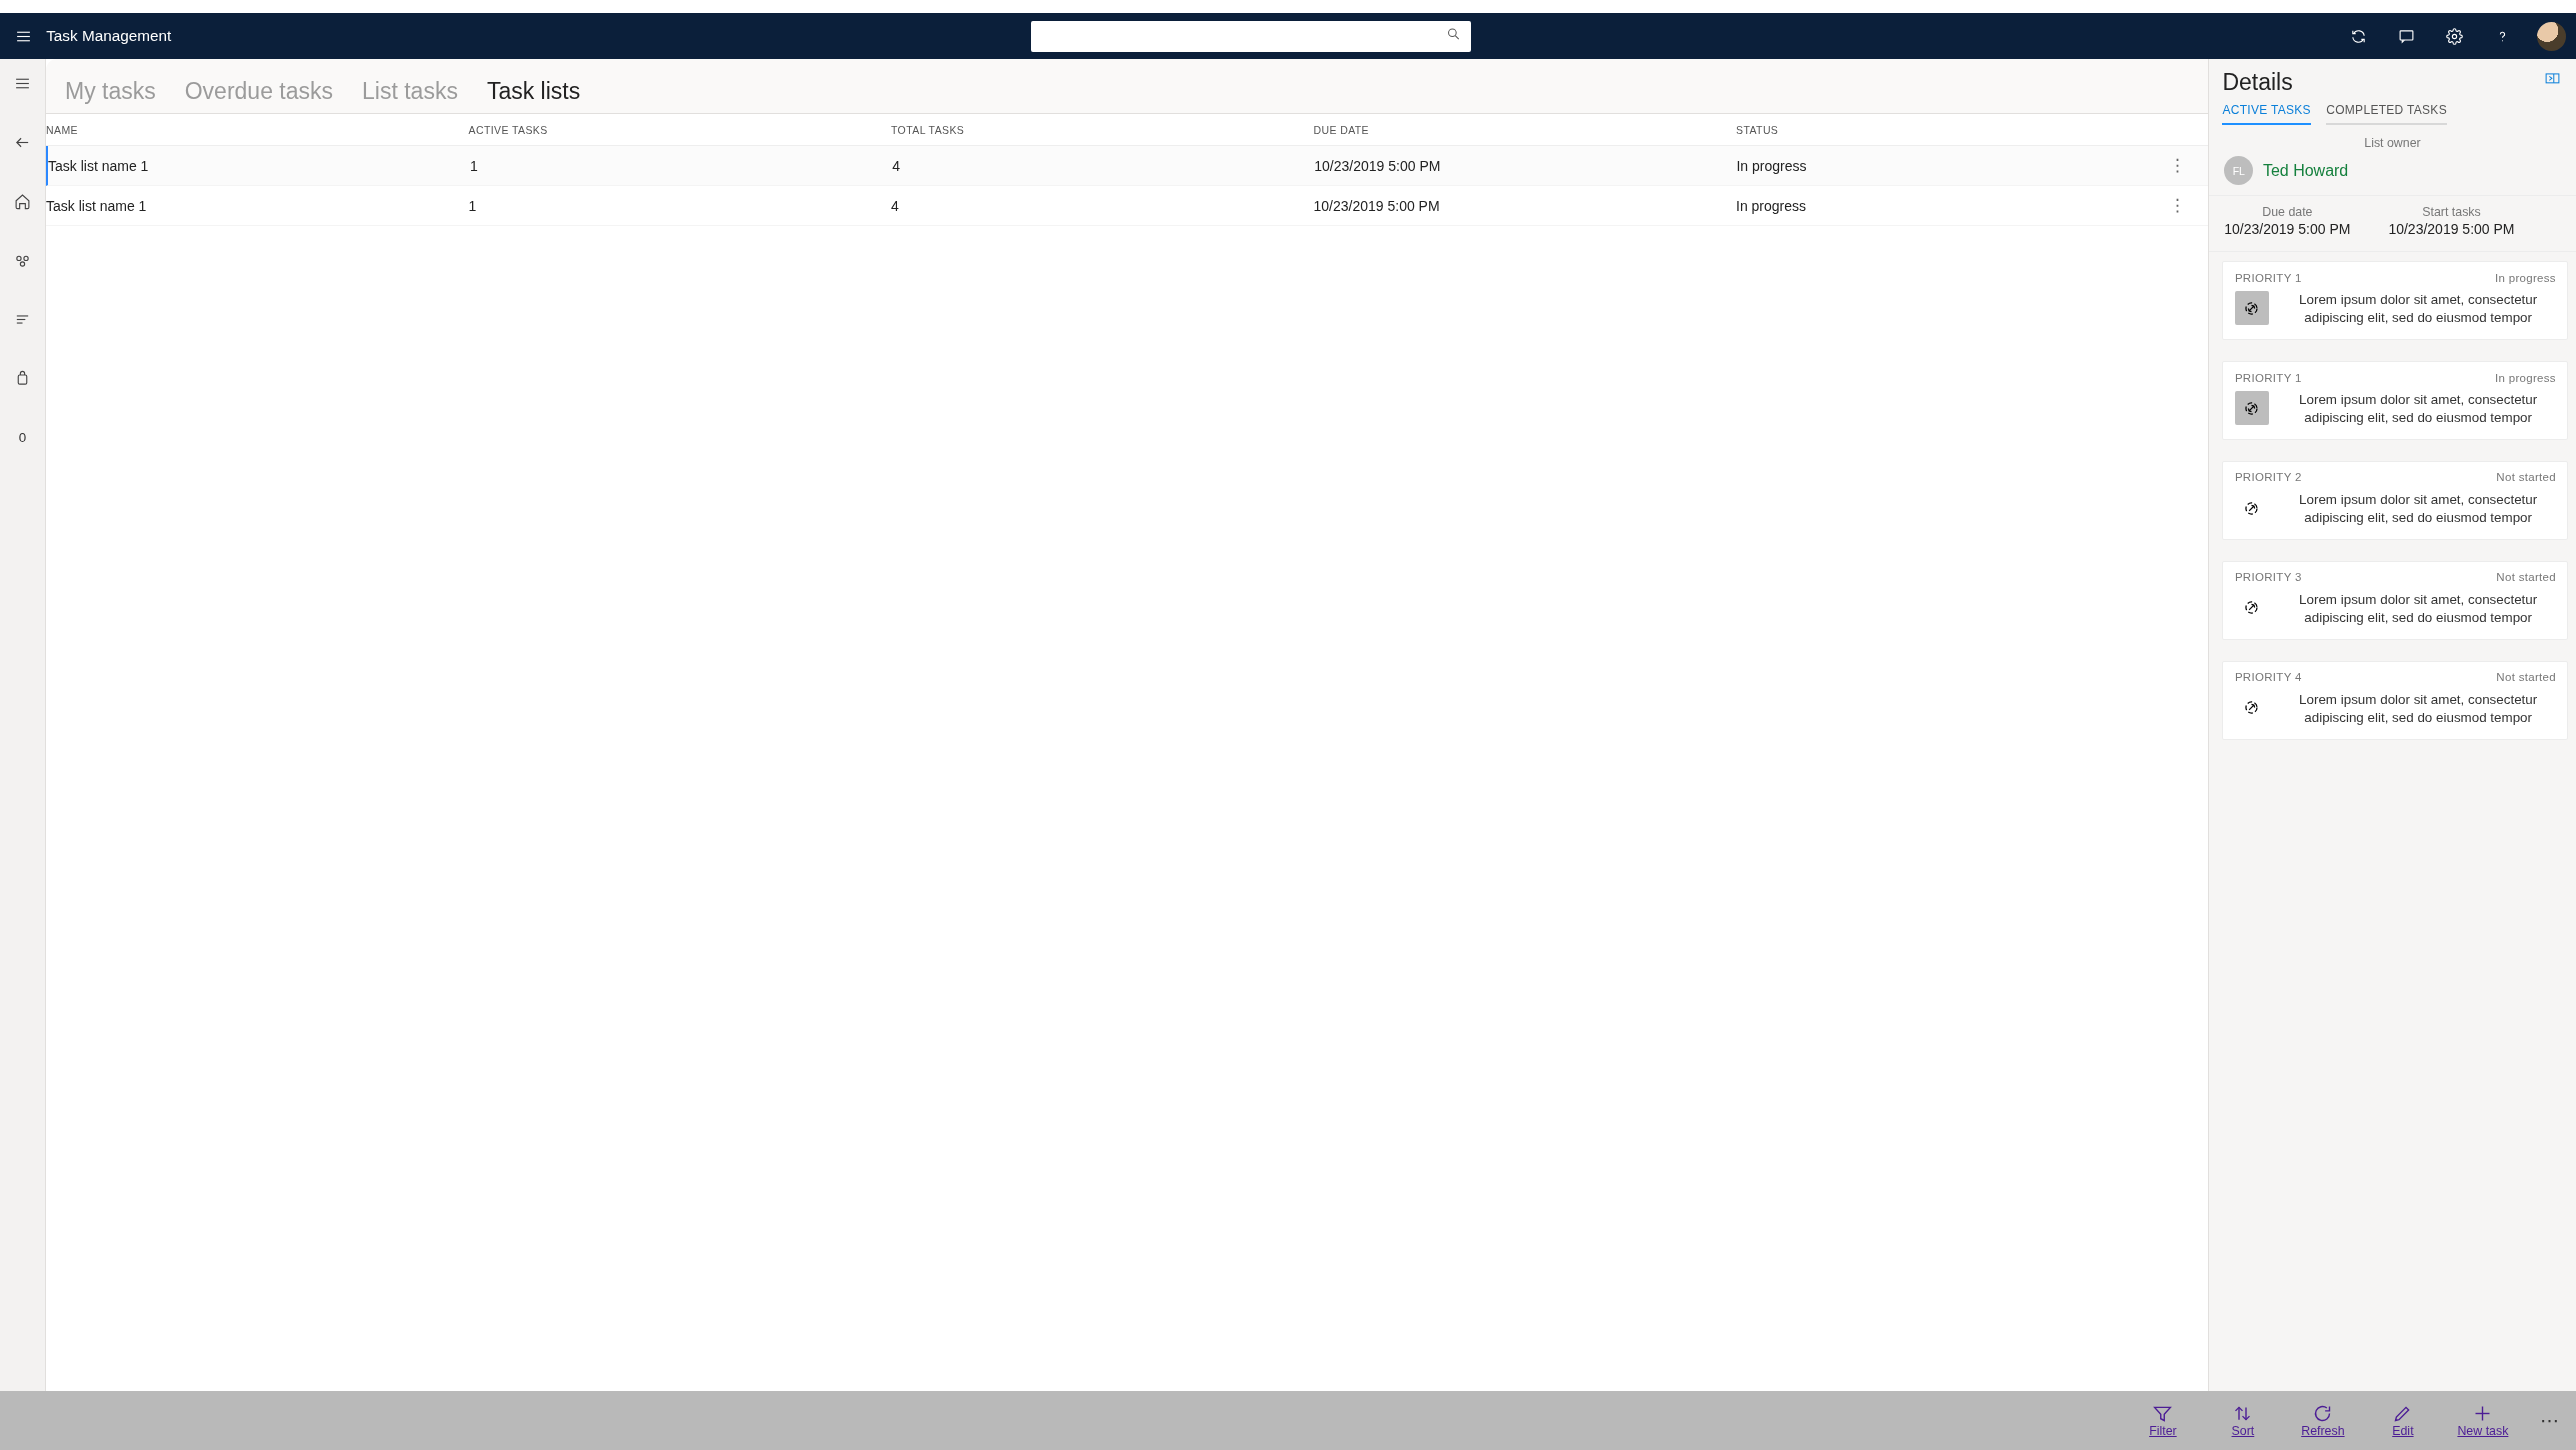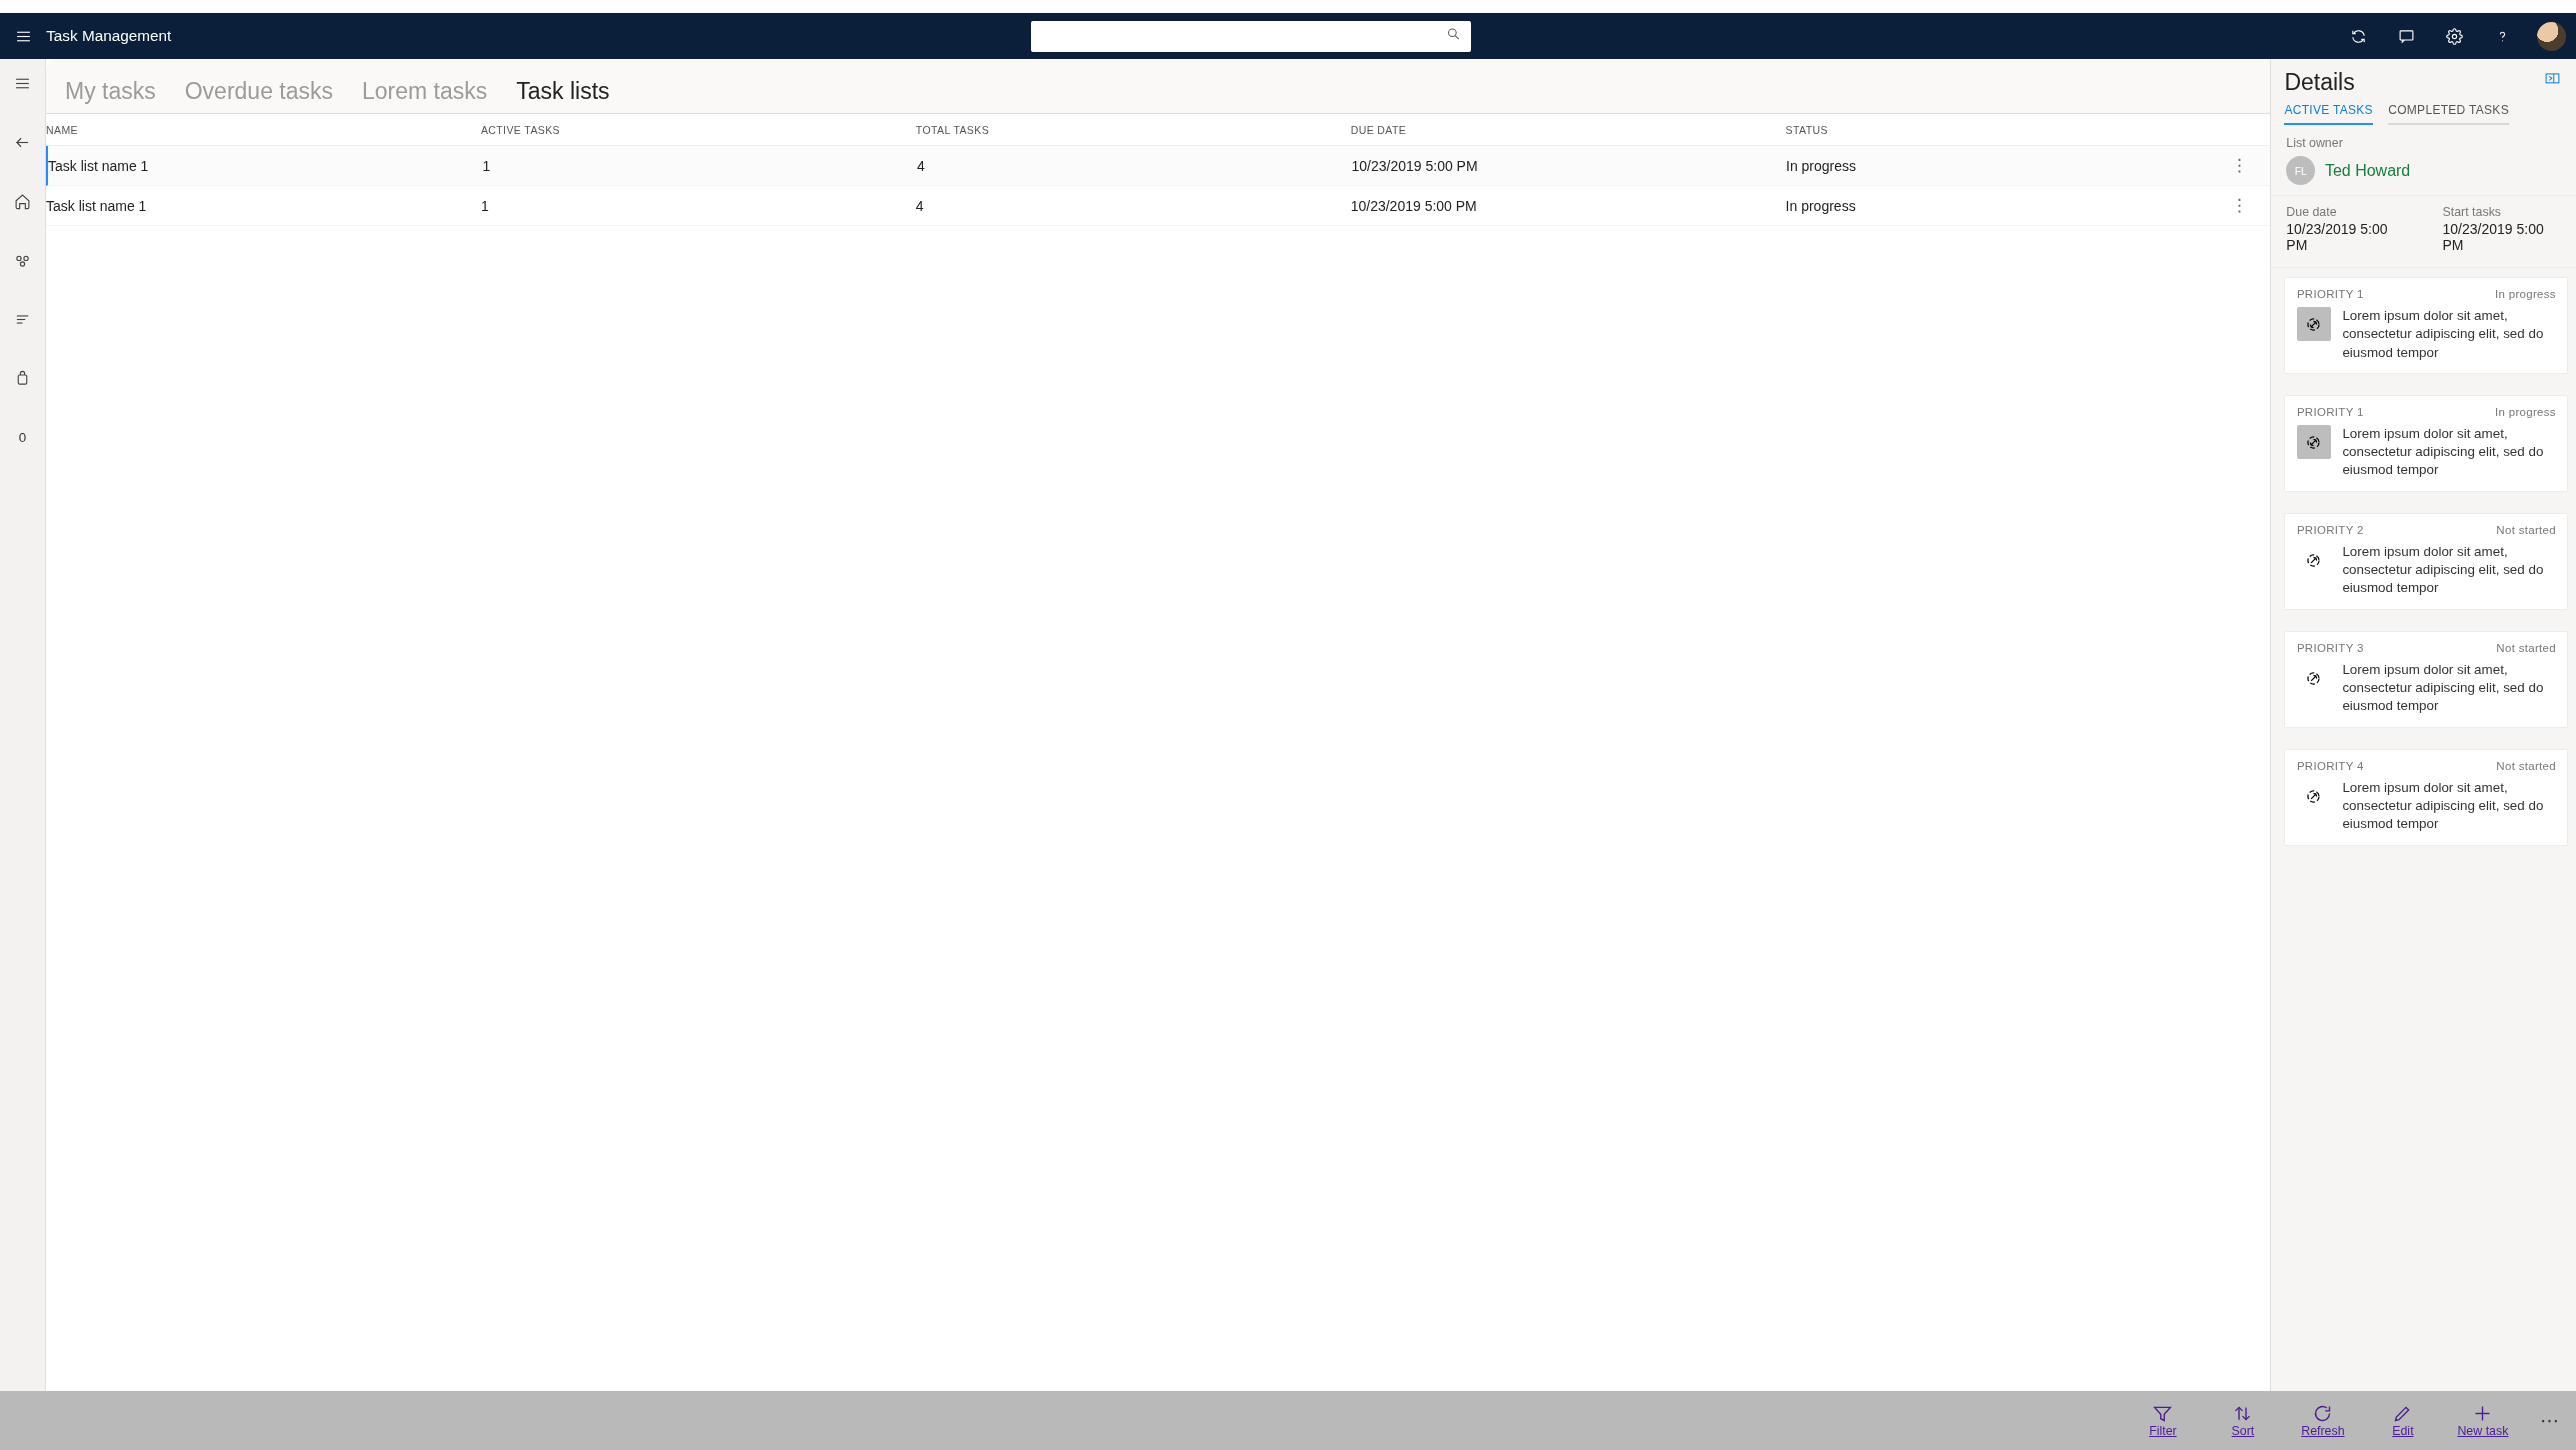--- a/index.html
+++ b/index.html
@@ -35,21 +35,21 @@
   
   .table { background: #fff; border-top: 1px solid #e1dfdd; flex: 1; overflow: auto; }
   .thead, .trow { display: grid; grid-template-columns: 1fr 1fr 1fr 1fr 1fr 38px; align-items: center; padding: 0 11.5px 0 0; }
   .thead { height: 32px; font-size: 10.5px; letter-spacing: 0.4px; color: #555; border-bottom: 1px solid #eee; text-transform: uppercase; }
   .thead .cell, .trow .cell { padding-left: 0; }
   .trow { height: 40px; font-size: 14px; color: #222; border-bottom: 1px solid #f4f4f4; }
   .trow.selected { border-left: 2.9px solid #2b88ff; background: #fbfbfb; }
   .trow .more { color: #666; text-align: center; cursor: pointer; font-size: 17px; letter-spacing: 0; }
 
   
-  .details { width: 306px; border-left: 1px solid #e1dfdd; background: #f6f5f4; display: flex; flex-direction: column; }
+  .details { width: 368px; border-left: 1px solid #e1dfdd; background: #f6f5f4; display: flex; flex-direction: column; text-align: center; }
   .details-head { display:flex; align-items:center; justify-content:space-between; padding: 9.6px 13.4px 3.8px 13.4px; }
   .details-head h2 { font-size: 23px; font-weight: 300; color:#222; }
   .collapse-btn { color:#0a7fd9; cursor:pointer; }
   .details-tabs { display:flex; gap: 15.3px; padding: 3.8px 13.4px 0 13.4px; font-size: 12px; color:#555; }
   .details-tabs .dtab { padding-bottom: 5.7px; cursor:pointer; letter-spacing:0.3px; }
   .details-tabs .dtab.active { color:#0a7fd9; border-bottom: 2.9px solid #1e90ff; font-weight:500; }
   .details-tabs .dtab.inactive { border-bottom: 2.9px solid #d8d8d8; }
 
   .owner-block { padding: 11.5px 15.3px 9.6px 15.3px; border-bottom: 1px solid #ececec; }
   .owner-block .lbl { font-size: 12.4px; color:#777; }
@@ -173,21 +173,21 @@
           </svg>
       </div>
       <div class="rail-item rail-text">0</div>
     </div>
 
     <div class="main">
       <div class="content">
         <div class="tabs">
           <div class="tab">My tasks</div>
           <div class="tab">Overdue tasks</div>
-          <div class="tab">Lorem tasks</div>
+          <div class="tab">List tasks</div>
           <div class="tab active">Task lists</div>
         </div>
 
         <div class="table">
           <div class="thead">
             <div class="cell">NAME</div>
             <div class="cell">ACTIVE TASKS</div>
             <div class="cell">TOTAL TASKS</div>
             <div class="cell">DUE DATE</div>
             <div class="cell">STATUS</div>

